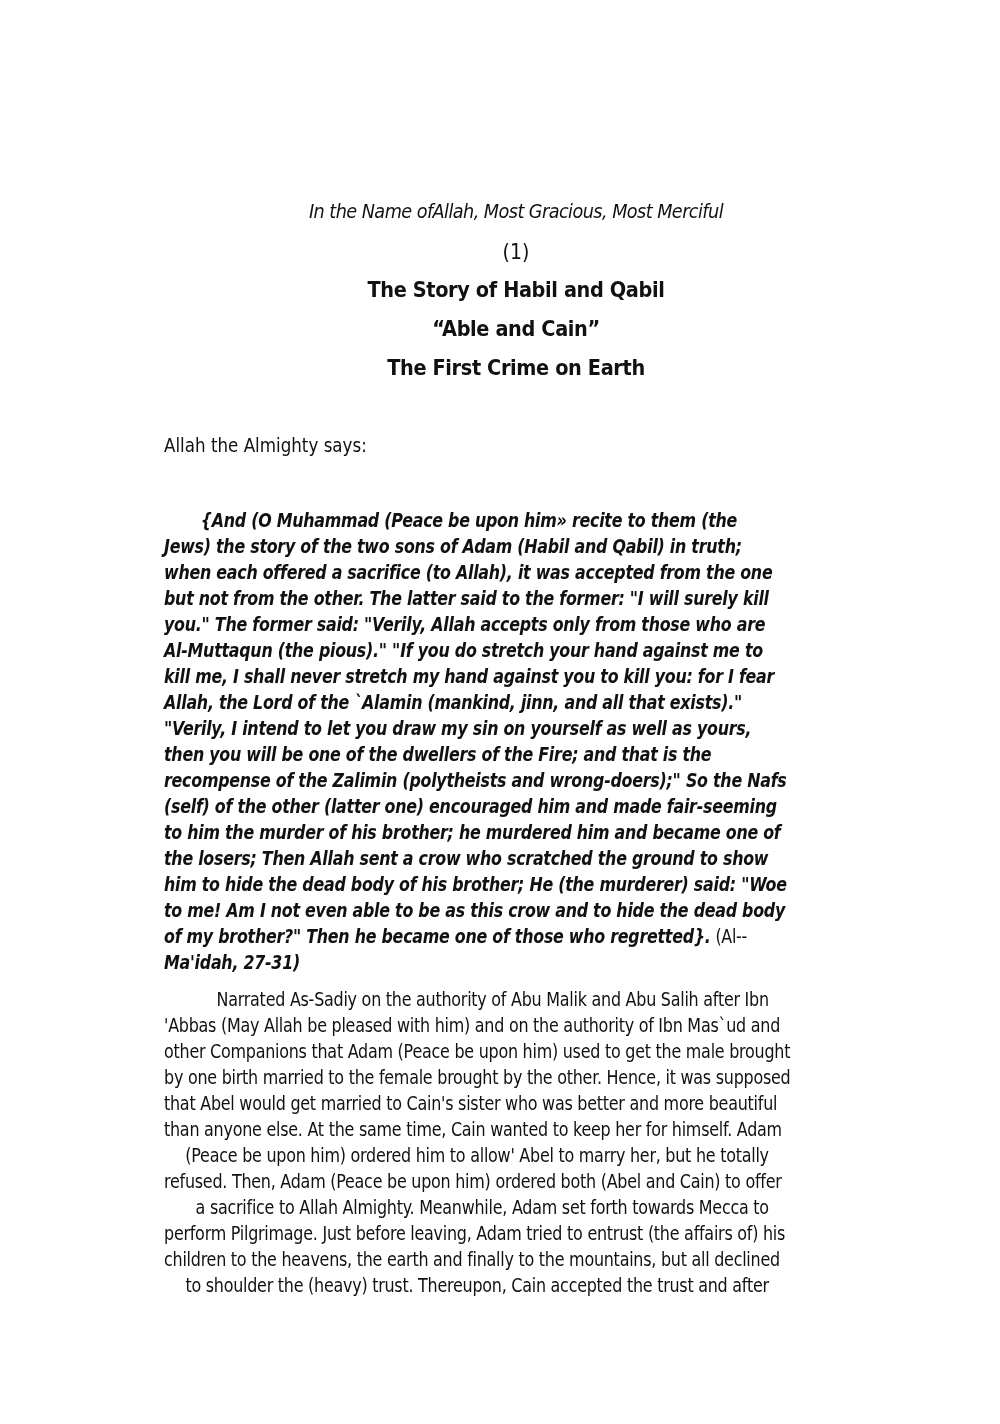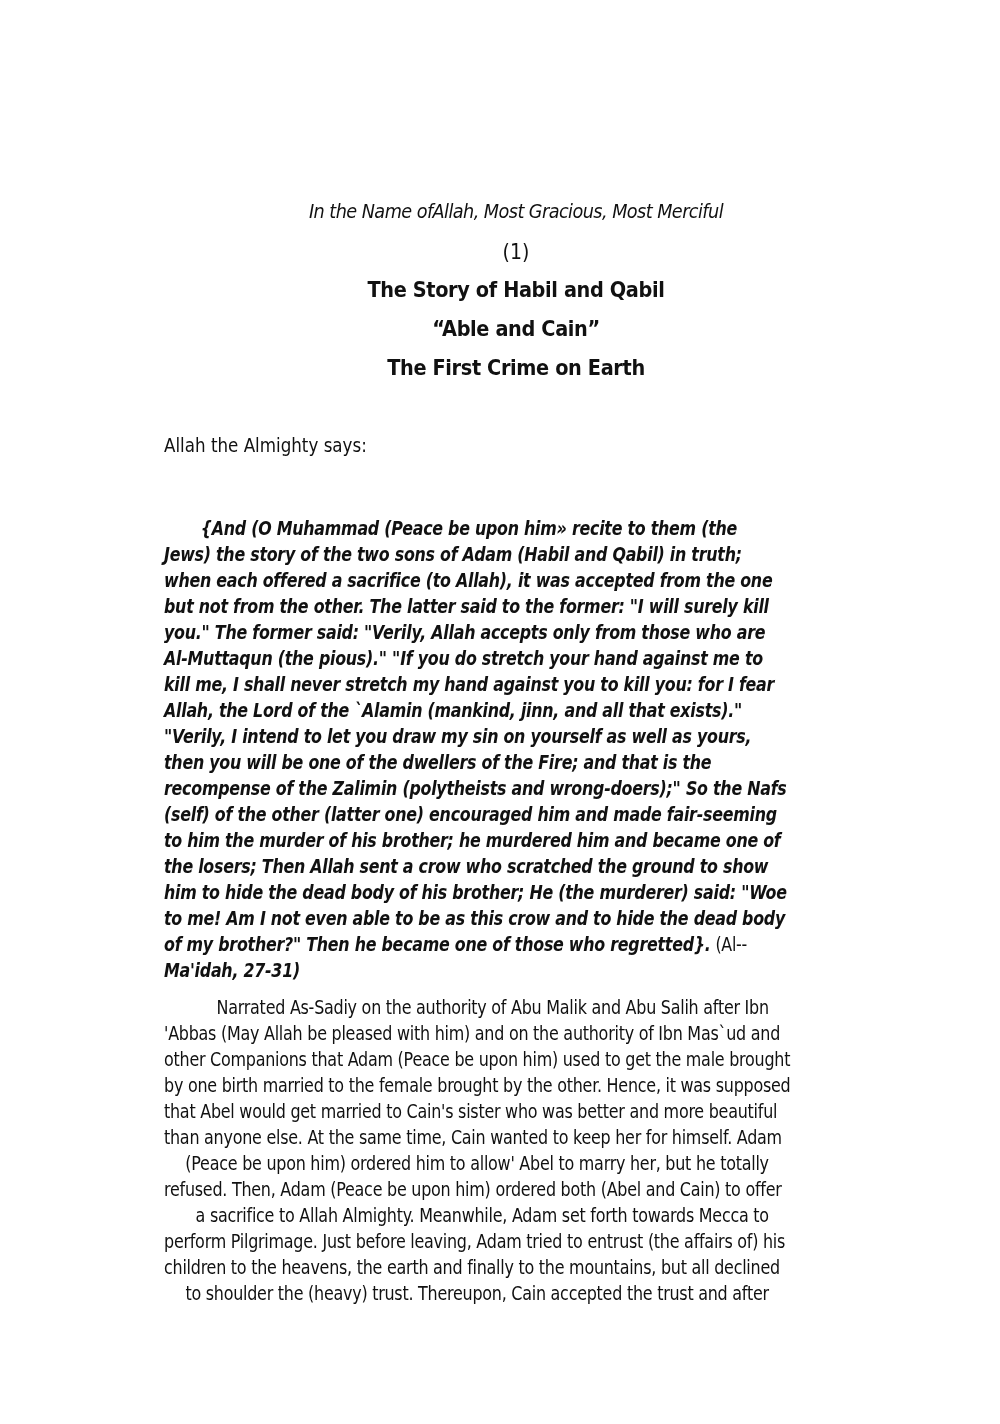--- a/index.html
+++ b/index.html
@@ -6,21 +6,21 @@
   body { width: 1000px; height: 1424px; position: relative; overflow: hidden; color: #111; }
   .page { position: absolute; left: 16px; top: 0; width: 1000px; height: 1264px; }
   .center { position: absolute; left: 0; width: 1000px; text-align: center; white-space: nowrap; }
   .basmala { top: 200px; font-family: "DejaVu Sans", sans-serif; font-style: italic; font-size: 19px; font-weight: normal; letter-spacing: -0.6px; transform: scaleX(0.93); }
   .chapno { top: 240px; font-family: "DejaVu Sans", sans-serif; font-size: 21px; transform: scaleX(0.9); }
   .title { font-family: "DejaVu Sans", sans-serif; font-weight: bold; font-size: 21px; letter-spacing: -0.4px; transform: scaleX(0.92); }
   .t1 { top: 278px; }
   .t2 { top: 317px; }
   .t3 { top: 356px; }
   .intro { position: absolute; left: 148px; top: 434px; font-family: "DejaVu Sans", sans-serif; font-size: 19px; white-space: nowrap; transform-origin: left top; transform: scaleX(0.88); }
-  .block { position: absolute; left: 148px; width: 720px; margin-top: 8px; }
+  .block { position: absolute; left: 148px; width: 720px; }
   .line { display: block; white-space: nowrap; transform-origin: left top; height: 26px; line-height: 26px; }
   .quran .line { font-family: "DejaVu Sans", sans-serif; font-style: italic; font-weight: bold; font-size: 19px; transform: scaleX(0.835); letter-spacing: -0.3px; }
   .quran { top: 507px; }
   .ref { font-style: normal; font-weight: normal; }
   .narr { top: 986px; text-align: right; }
   .narr .line { font-family: "DejaVu Sans", sans-serif; font-size: 19px; transform: scaleX(0.84); letter-spacing: -0.3px; }
   .indent { padding-left: 44px; }
   .indent-n { padding-left: 30px; }
 </style>
 </head>

